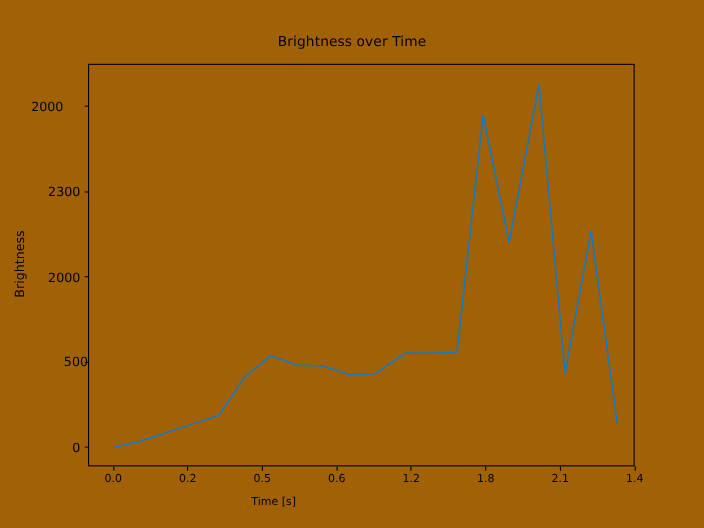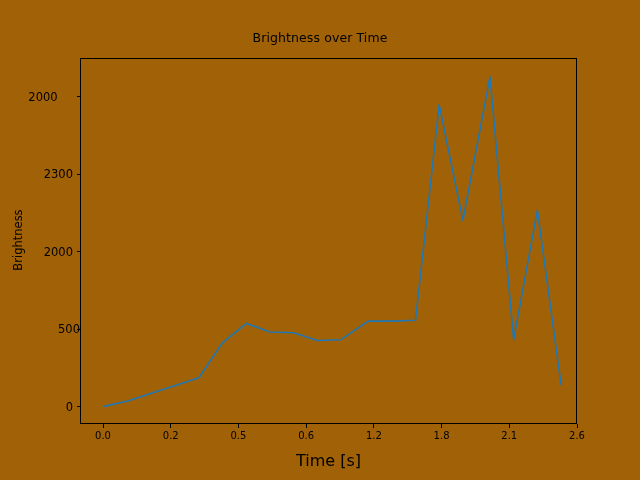--- a/index.html
+++ b/index.html
@@ -84,24 +84,24 @@
     position: absolute;
     font-size: 11.5px;
     color: #000000;
     transform-origin: 50% 50%;
     transform: rotate(-90deg);
     white-space: nowrap;
     text-align: center;
   }
   #xlabel {
     position: absolute;
-    font-size: 16px;
+    font-size: 10px;
     color: #000000;
     white-space: nowrap;
-    text-align: center;
+    text-align: left;
   }
   #ytick-layer, #xtick-layer {
     position: absolute;
     left: 0;
     top: 0;
     width: 640px;
     height: 480px;
     pointer-events: none;
   }
 </style>
@@ -139,19 +139,19 @@
       <div class="tick-label-x" style="left: 238.444px; top: 430px;">0.5</div>
       <div class="tick-mark-x" style="left: 305.655px; top: 424px;"></div>
       <div class="tick-label-x" style="left: 306.155px; top: 430px;">0.6</div>
       <div class="tick-mark-x" style="left: 373.366px; top: 424px;"></div>
       <div class="tick-label-x" style="left: 373.866px; top: 430px;">1.2</div>
       <div class="tick-mark-x" style="left: 441.078px; top: 424px;"></div>
       <div class="tick-label-x" style="left: 441.578px; top: 430px;">1.8</div>
       <div class="tick-mark-x" style="left: 508.789px; top: 424px;"></div>
       <div class="tick-label-x" style="left: 509.289px; top: 430px;">2.1</div>
       <div class="tick-mark-x" style="left: 576.5px; top: 424px;"></div>
-      <div class="tick-label-x" style="left: 577px; top: 430px;">2.6</div>
+      <div class="tick-label-x" style="left: 577px; top: 430px;">1.4</div>
     </div>
 
   <div id="ylabel" style="left: 18px; top: 241px; width: 120px; margin-left: -60px; margin-top: -8px;">Brightness</div>
   <div id="xlabel" style="left: 328.5px; top: 451px; width: 200px; margin-left: -100px;">Time [s]</div>
 
 </div>
 
 </body></html>

